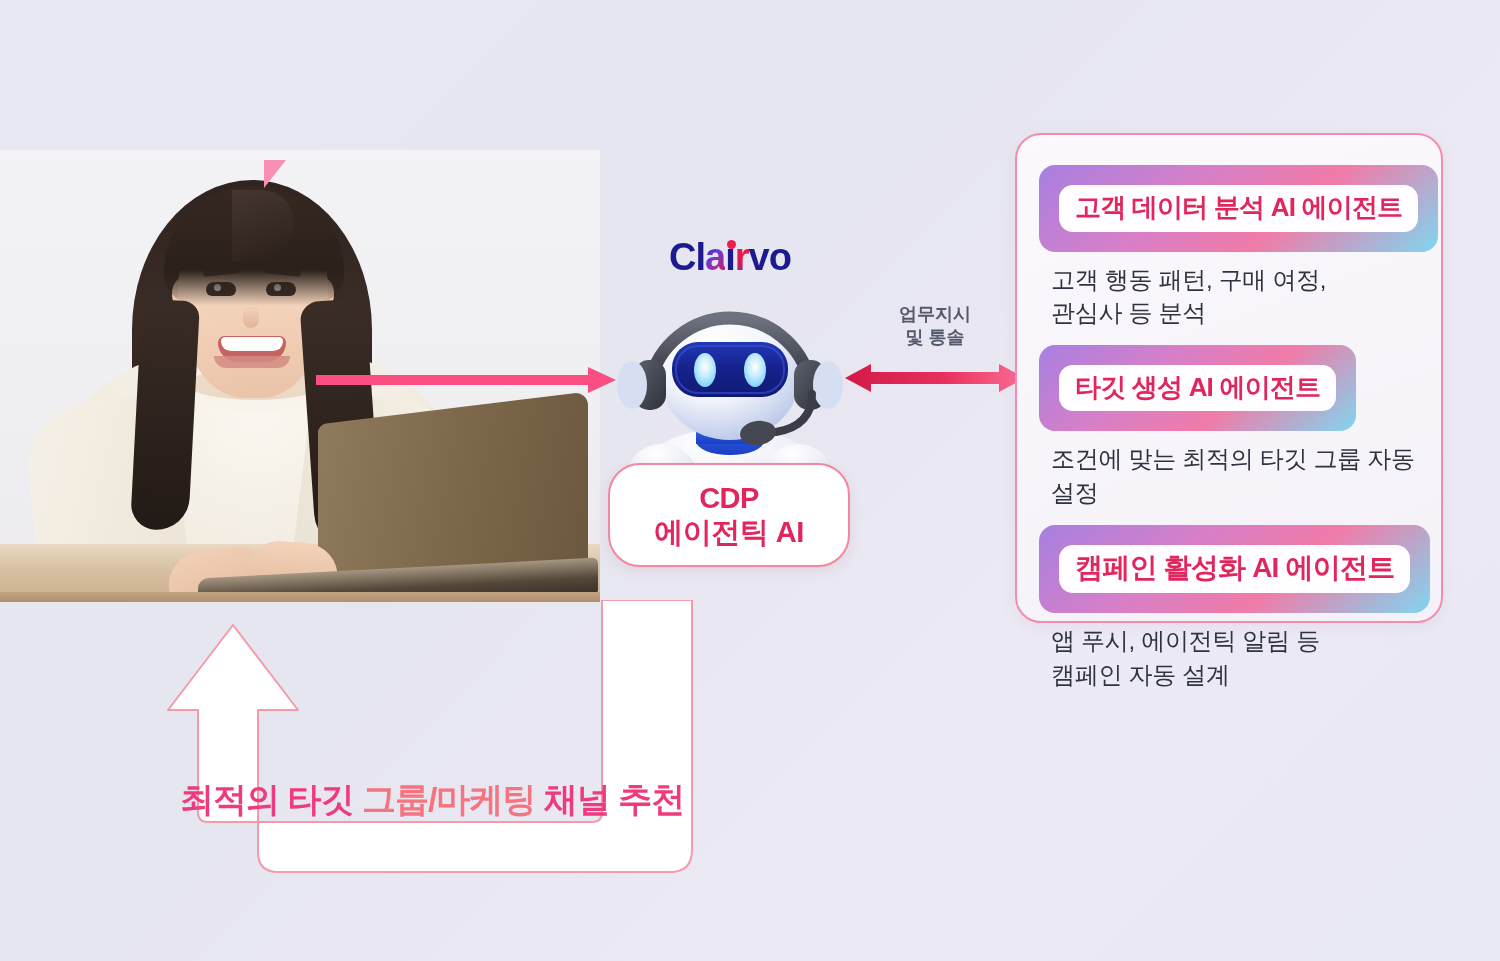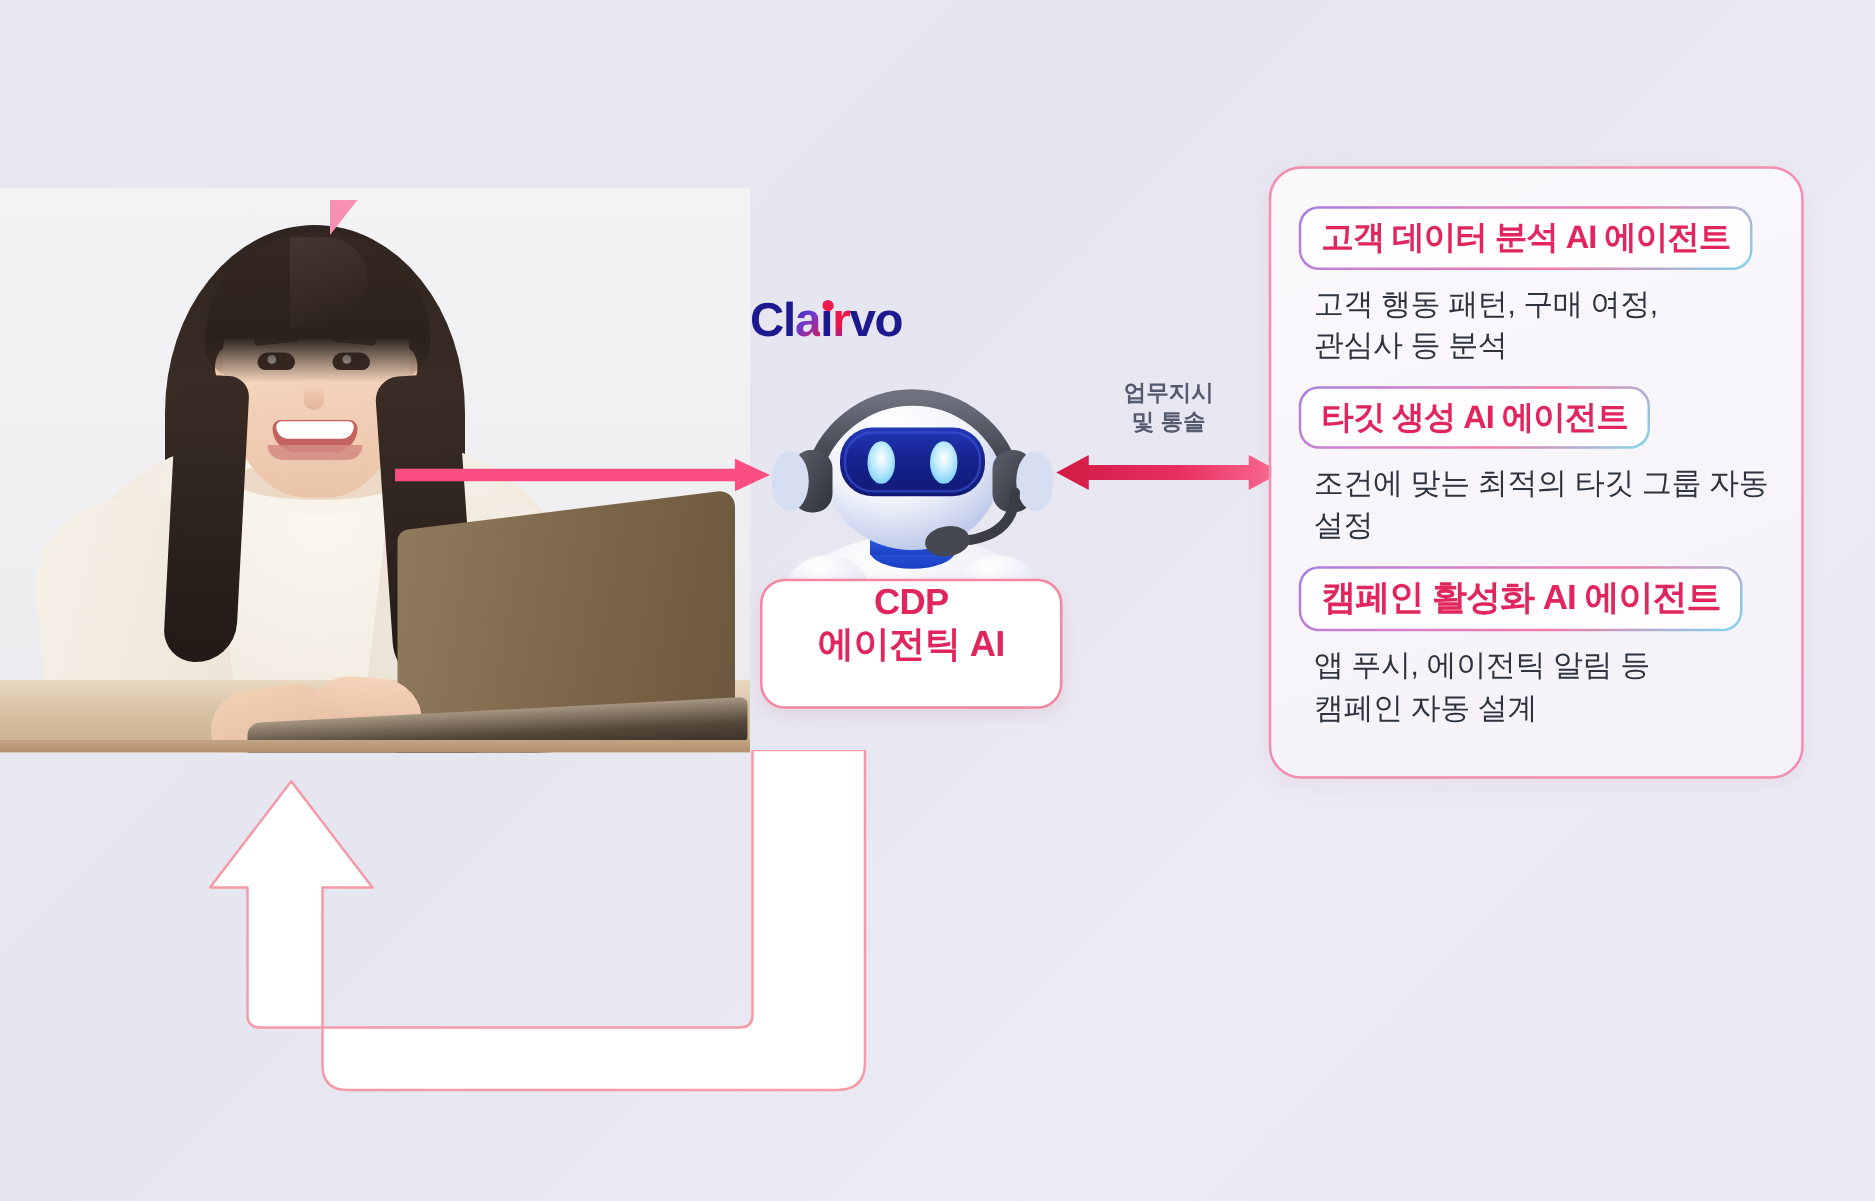--- a/index.html
+++ b/index.html
@@ -155,43 +155,43 @@
   .arrow-right-1 { position:absolute; left:316px; top:366px; width:300px; height:28px; }
   .arrow-dbl { position:absolute; left:845px; top:358px; width:180px; height:40px; }
   .dbl-label {
     position:absolute; left:855px; top:303px; width:160px; text-align:center;
     color:#555a6e; font-size:18px; font-weight:bold; line-height:1.25;
   }
 
   
   .robot { position:absolute; left:600px; top:286px; width:260px; height:210px; }
   .logo {
-    position:absolute; left:600px; top:238px; width:260px; 
+    position:absolute; left:600px; top:238px; width:260px; text-align:center;
     font-size:38px; font-weight:bold; letter-spacing:-1px;
     color:#1c1a8e; line-height:1; white-space:nowrap;
   }
   .logo .ac-a {
     background: linear-gradient(135deg,#1c1a8e 0%, #6a3ad0 45%, #e8174a 100%);
     -webkit-background-clip:text; background-clip:text; color:transparent;
   }
   .logo .ac-i { color:#1c1a8e; position:relative; }
   .logo .ac-dot {
     position:absolute; width:9px; height:9px; background:#f01c4e; border-radius:50%;
     left:2px; top:4px;
   }
   .logo .ac-r {
     background: linear-gradient(160deg,#f01c4e 0%, #e8174a 55%, #5a2fc4 100%);
     -webkit-background-clip:text; background-clip:text; color:transparent;
   }
 
   
   .cdp-box {
     position:absolute; left:608px; top:463px; width:242px; height:104px;
-    background:#ffffff; border:2px solid #f4869f; border-radius:20px;
-    display:flex; flex-direction:column; align-items:center; justify-content:flex-start;
+    background:#ffffff; border:2px solid #f4869f; border-radius:32px;
+    display:flex; flex-direction:column; align-items:center; justify-content:center;
     box-shadow: 0 4px 14px rgba(190,120,150,.18);
   }
   .cdp-line { color:#e0265c; font-size:29px; font-weight:bold; line-height:1.18; letter-spacing:-0.5px; }
 
   
   .loop { position:absolute; left:100px; top:600px; width:680px; height:290px; }
 
   .bottom-label {
     position:absolute; left:180px; top:777px; width:600px;
     font-size:34px; font-weight:bold; letter-spacing:-1px; white-space:nowrap;
@@ -201,21 +201,21 @@
   .bl-c { color:#ef3a7e; }
 
   
   .panel {
     position:absolute; left:1015px; top:133px; width:428px; height:490px;
     background: linear-gradient(160deg,#fbf9fc 0%, #f7f5fa 55%, #f4f2f8 100%);
     border:2px solid #f48cae; border-radius:26px;
     padding: 30px 22px 24px;
     box-shadow: 0 4px 16px rgba(180,130,170,.12);
   }
-  .pill-wrap { display:inline-block; padding:2px; border-radius:16px;
+  .pill-wrap { display:inline-block; padding:20px; border-radius:16px;
     background: linear-gradient(140deg,#a780e0 0%, #d77fc8 35%, #f07ba8 62%, #7fd6f0 100%); }
   .pill {
     background:#fffdff; border-radius:14px; padding:8px 16px 10px;
     color:#e0265c; font-size:26px; font-weight:bold; letter-spacing:-0.8px;
     white-space:nowrap; line-height:1.1;
   }
   .pill.sm { font-size:28px; }
   .desc { color:#2f3340; font-size:24px; line-height:1.38; margin:11px 0 0 12px;
     white-space:pre-line; letter-spacing:-0.3px; }
   .card + .card { margin-top:16px; }
@@ -371,20 +371,21 @@
              L198 110 L158 110
              L158 252 Q158 272 178 272
              L570 272 Q592 272 592 250
              L592 0
              L502 0
              L502 212 Q502 222 492 222
              L108 222 Q98 222 98 212
              L98 110 L68 110 Z" fill="url(#gLoopFill)" stroke="#f59aa8" stroke-width="2" stroke-linejoin="round"></path>
   </svg>
 
+  <div class="bottom-label"><span class="bl-a">최적의 타깃 </span><span class="bl-b">그룹/마케팅</span><span class="bl-c"> 채널 추천</span></div>
 
   <div class="panel">
 
     <div class="card">
       <div class="pill-wrap">
         <div class="pill">고객 데이터 분석 AI 에이전트</div>
       </div>
       <div class="desc">고객 행동 패턴, 구매 여정,
 관심사 등 분석</div>
     </div>

